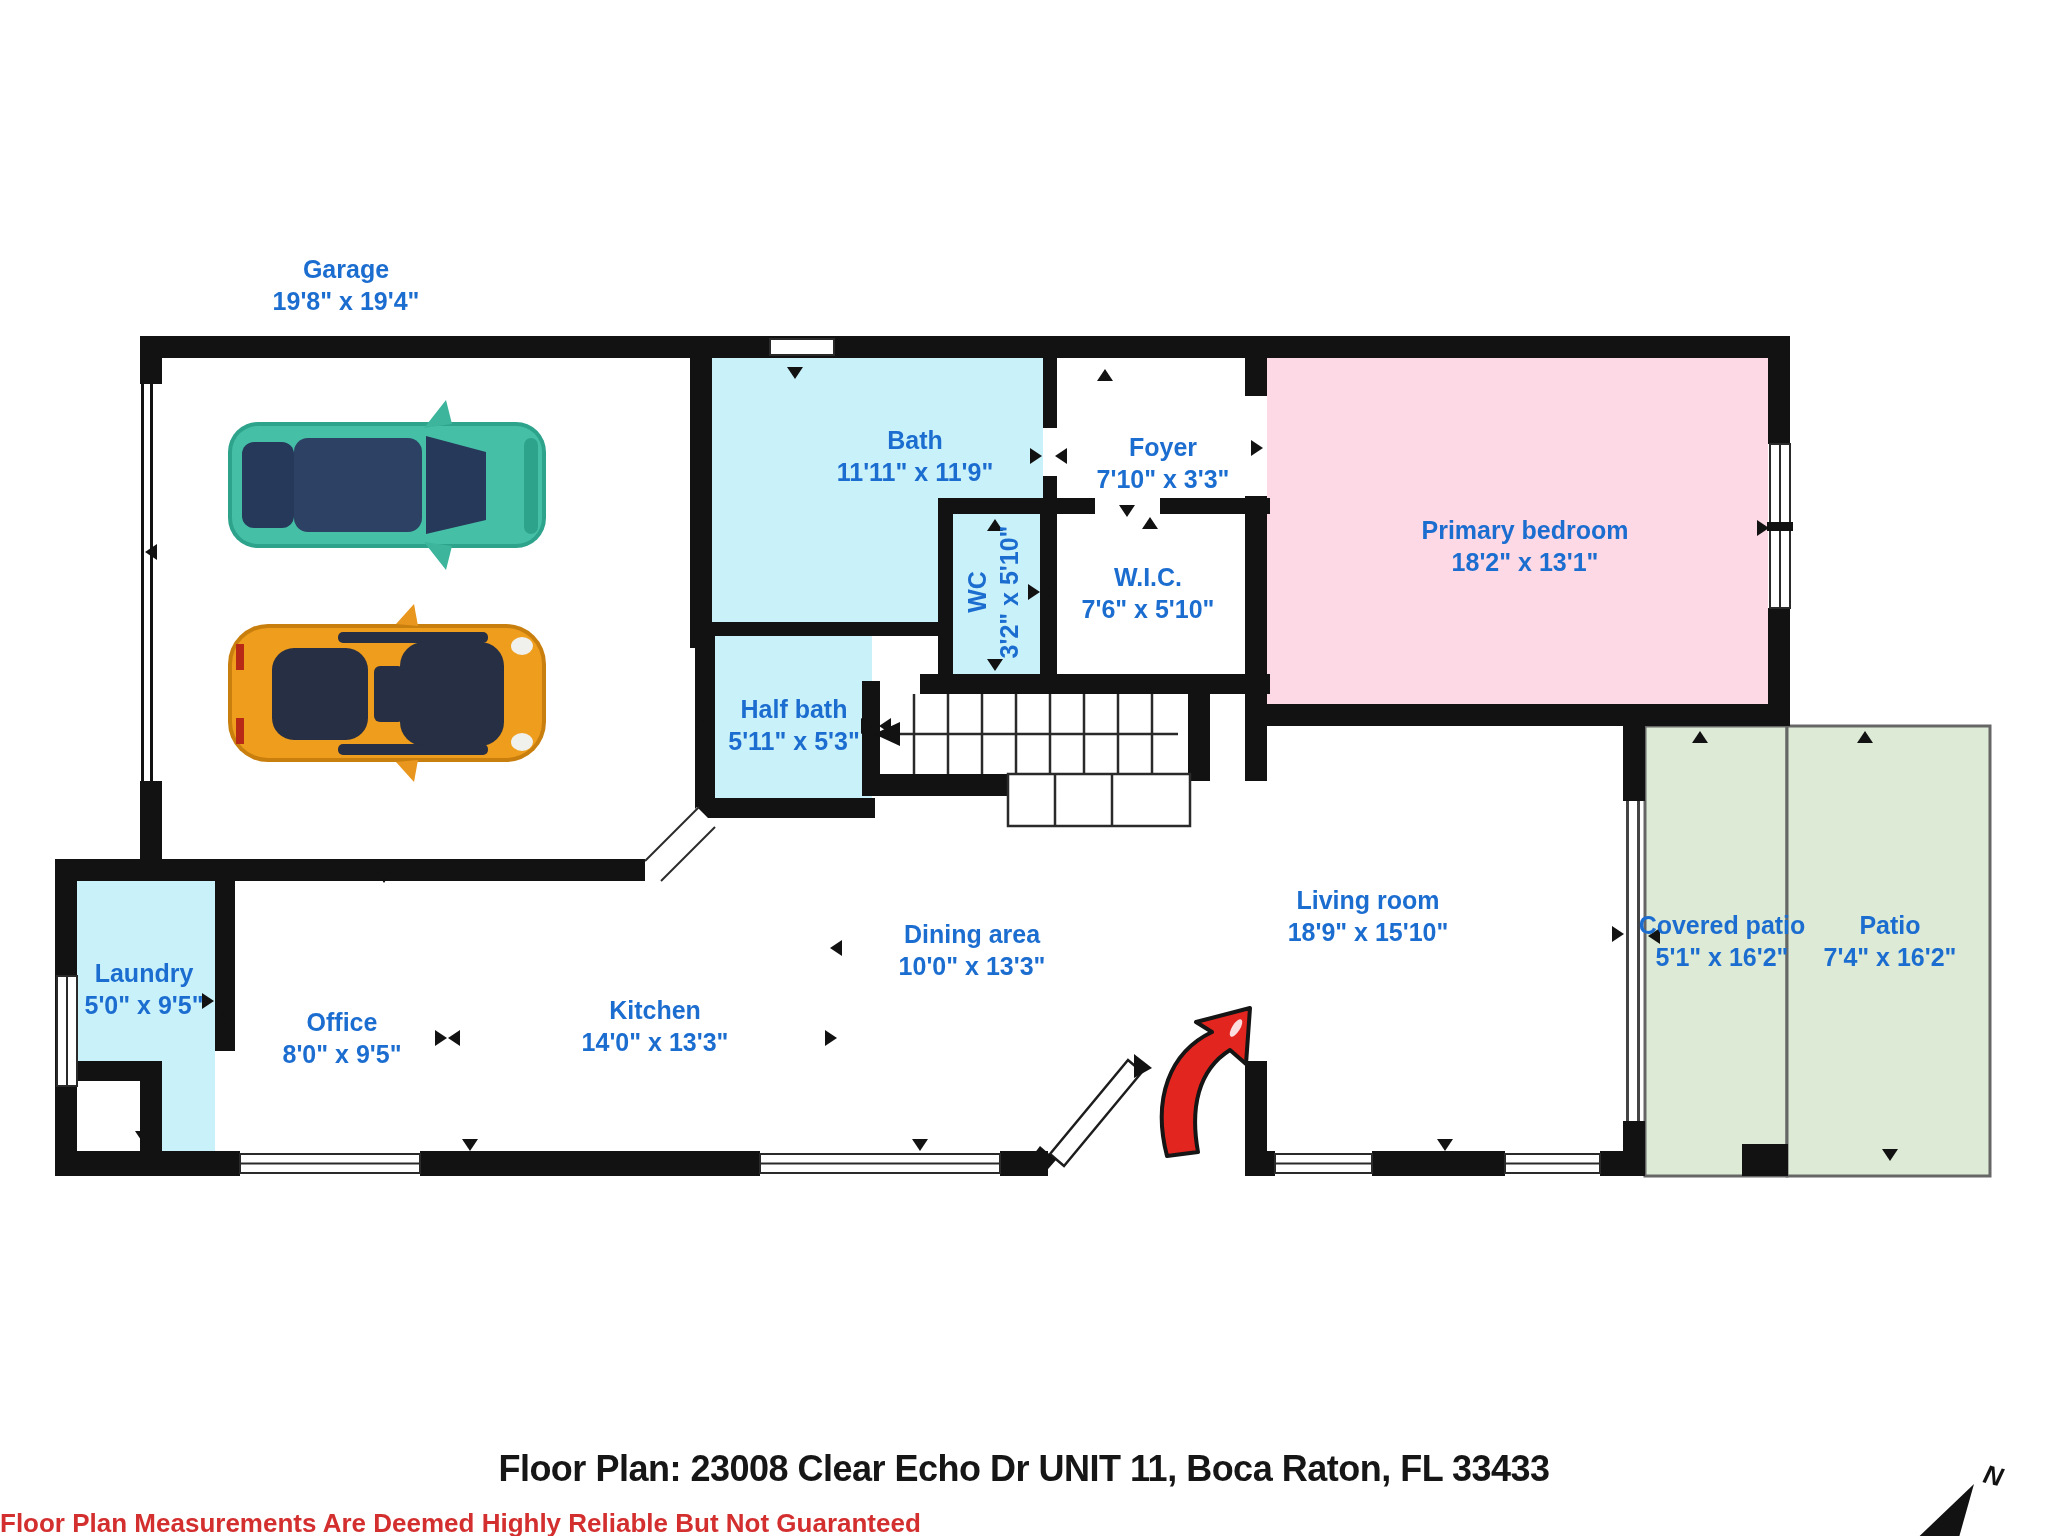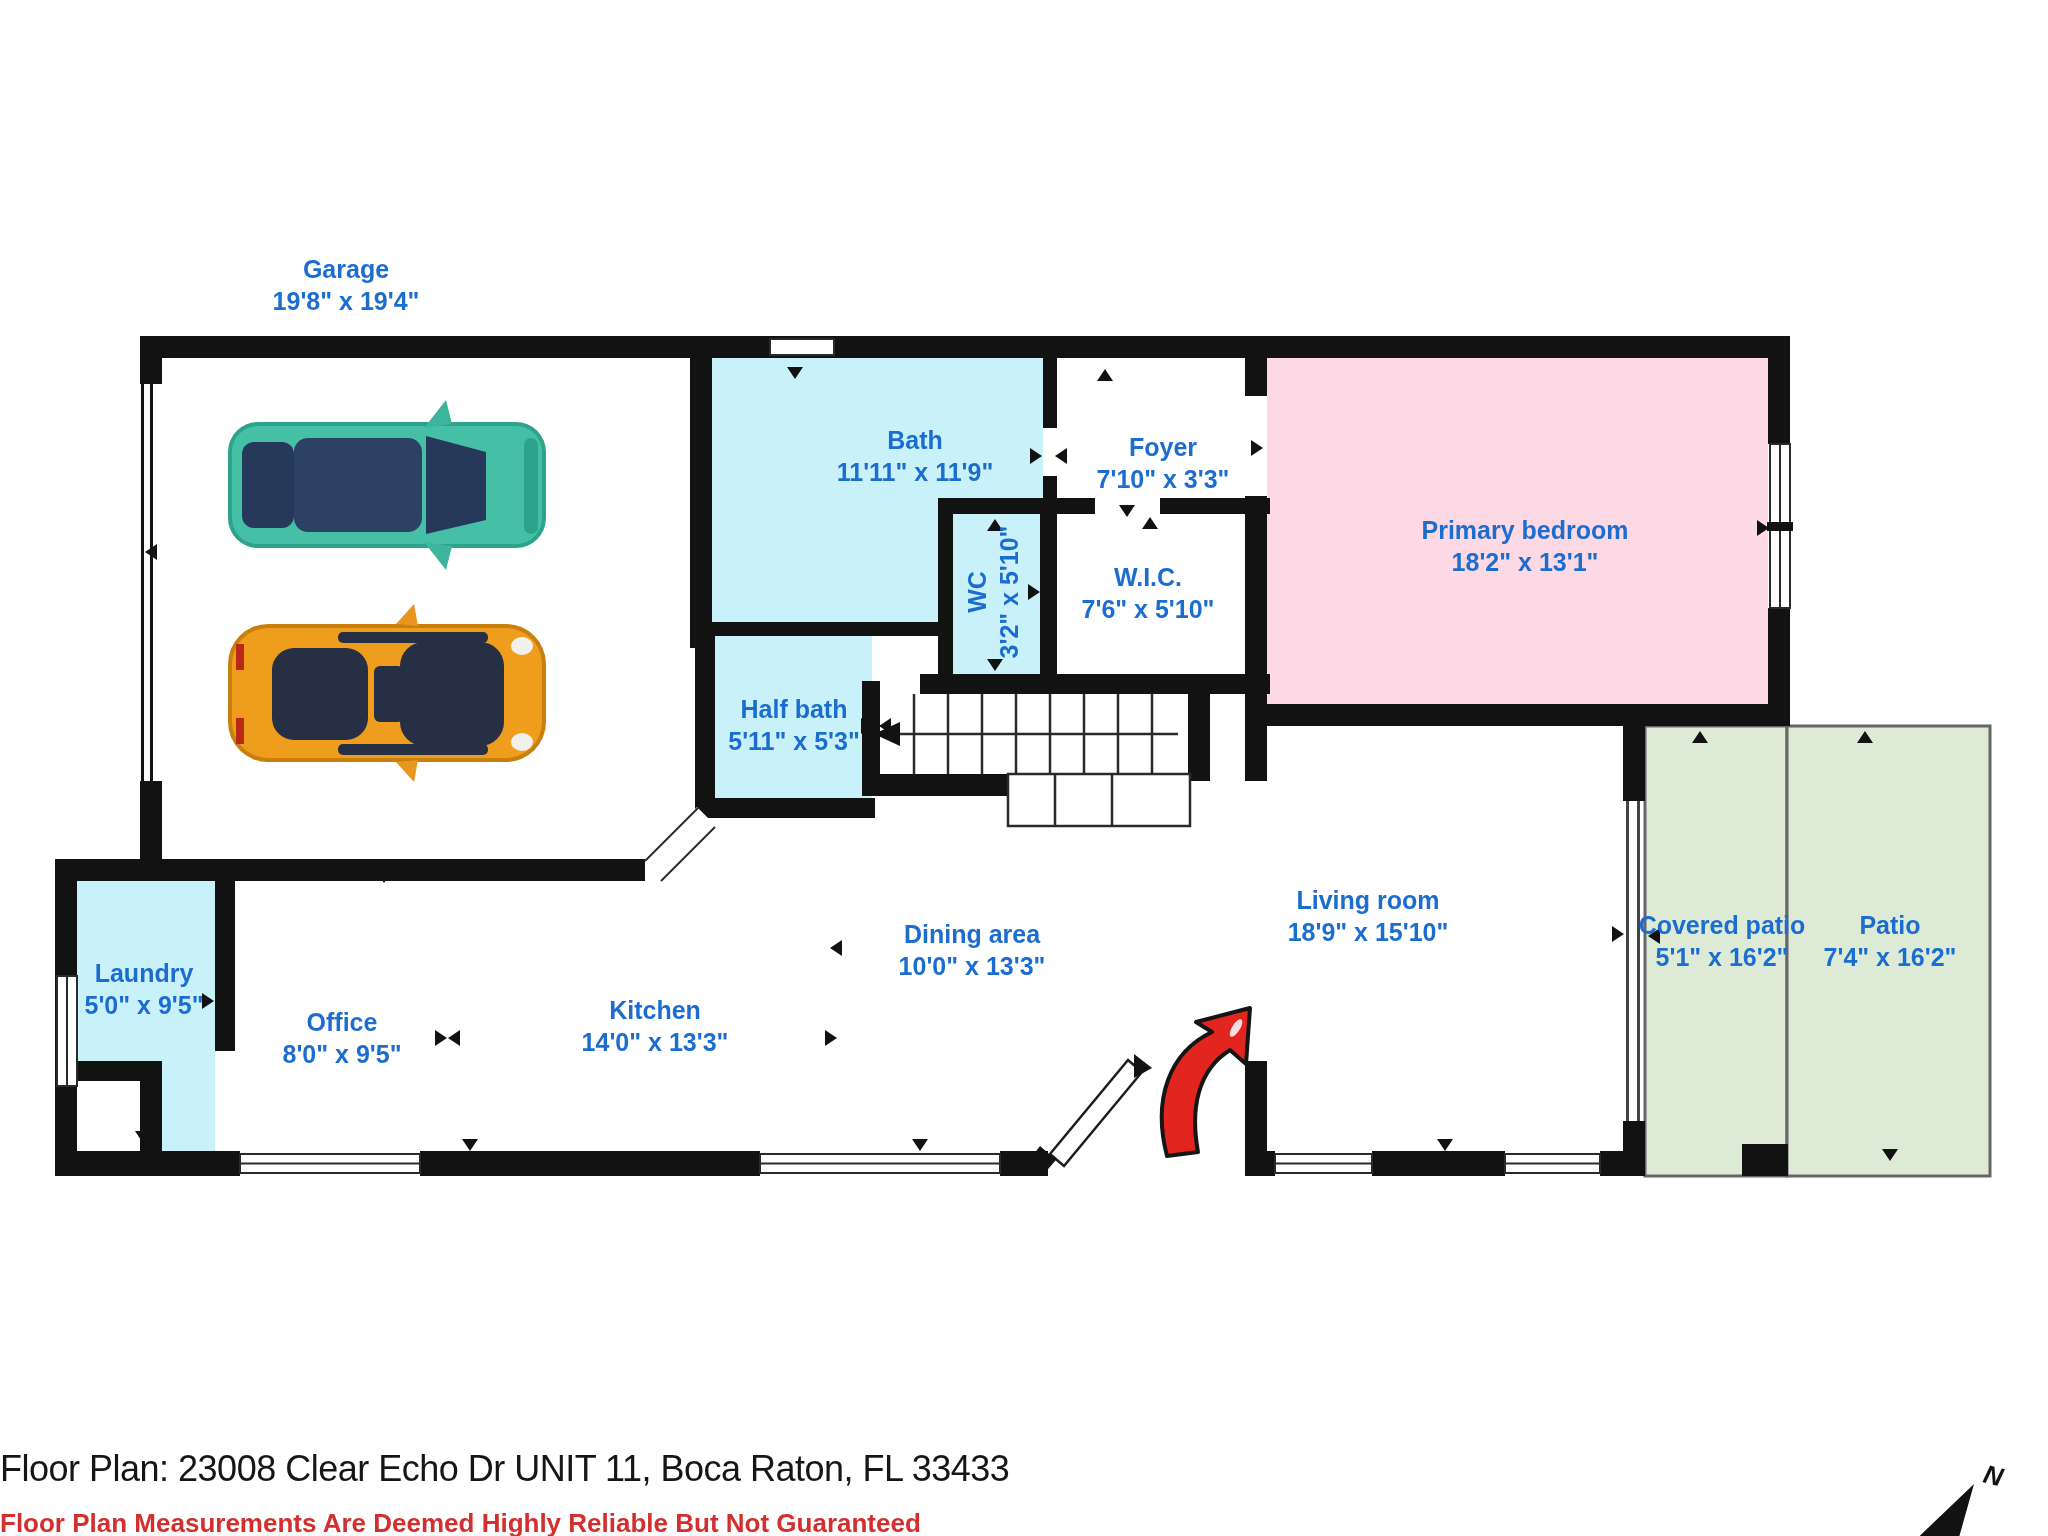--- a/index.html
+++ b/index.html
@@ -6,22 +6,22 @@
   .plan{position:relative;width:2048px;height:1536px;background:#ffffff;overflow:hidden;
         font-family:"Liberation Sans",sans-serif;margin-top:36px;}
   svg text{font-family:"Liberation Sans",sans-serif;}
   .lbl{fill:#1c6dd0;font-weight:600;font-size:25px;text-anchor:middle;}
   .lbl-dims{fill:#1c6dd0;font-weight:600;font-size:25px;text-anchor:middle;}
   .wall{fill:#121212;}
   .win{fill:#ffffff;stroke:#2a2a2a;stroke-width:2;}
   .winline{stroke:#2a2a2a;stroke-width:2;}
   .stair{stroke:#2a2a2a;stroke-width:2.5;fill:none;}
   .marker{fill:#121212;}
-  .footer-title{position:absolute;left:0;top:1412px;width:2048px;text-align:left;
-        color:#161616;font-size:36px;font-weight:400;letter-spacing:-0.5px;}
+  .footer-title{position:absolute;left:0;top:1412px;width:2048px;text-align:center;
+        color:#161616;font-size:36px;font-weight:700;letter-spacing:-0.5px;}
   .footer-note{position:absolute;left:0;top:1472px;width:1860px;text-align:left;
         color:#d42f2f;font-size:26px;font-weight:600;}
 </style>
 </head>
 <body>
 
 <div class="plan">
 
 <svg width="2048" height="1536" viewBox="0 0 2048 1536" xmlns="http://www.w3.org/2000/svg">
   <defs>

